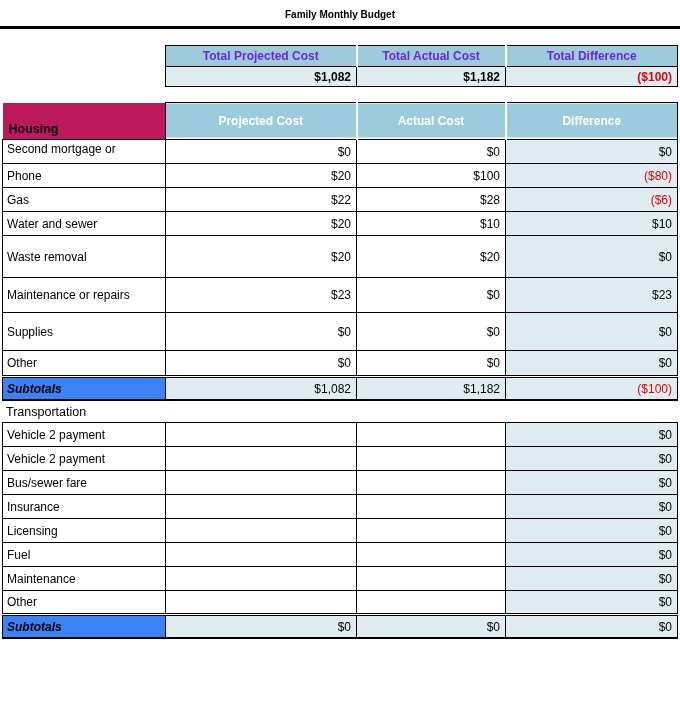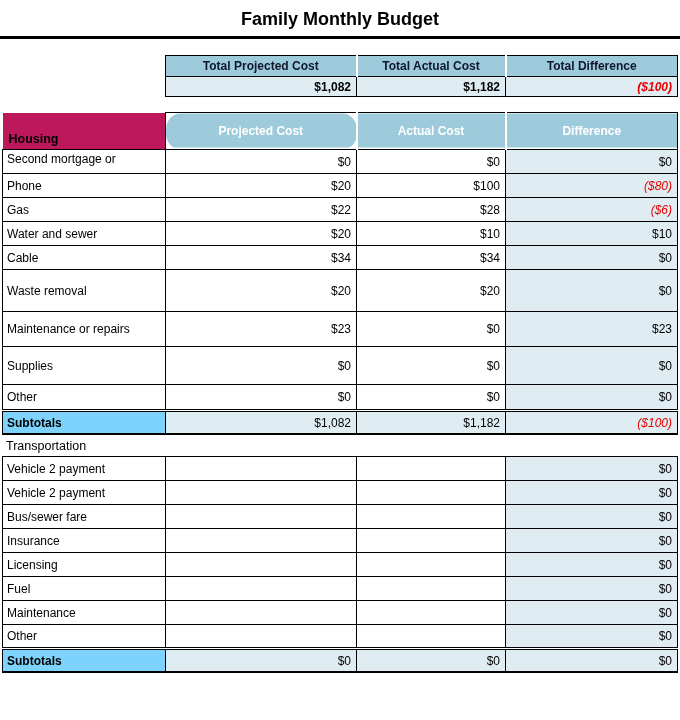--- a/index.html
+++ b/index.html
@@ -2,30 +2,30 @@
 <html><head>
 <meta charset="utf-8">
 <style>
   html,body { margin:0; padding:0; background:#fff; }
   body {
     width:680px; height:720px; overflow:hidden;
     font-family:"Liberation Sans", sans-serif; font-size:12px; color:#000;
   }
   .page { position:relative; width:680px; height:720px; background:#fff; }
 
-  .title { text-align:center; font-weight:bold; font-size:18px; padding-top:9px; }
+  .title { text-align:center; font-weight:bold; font-size:10px; padding-top:9px; }
   .rule  { border:none; border-top:3px solid #000; margin:6px 0 0 0; }
 
   table { border-collapse:collapse; table-layout:fixed; }
   td, th { padding:0 5px; overflow:hidden; font-size:12px; }
 
   
   .summary { width:512px; margin:16px 0 0 165px; }
   .summary th {
-    background:#9ecbdb; color:#0f172a; font-weight:bold; text-align:center;
+    background:#9ecbdb; color:#6d28d9; font-weight:bold; text-align:center;
     height:20px; border-top:1px solid #000; border-bottom:1px solid #000;
     border-left:2px solid #fff;
   }
   .summary th:first-child { border-left:1px solid #000; }
   .summary th:last-child  { border-right:1px solid #000; }
   .summary td {
     height:19px; border:1px solid #000; background:#dfedf3;
     text-align:right; font-weight:bold;
   }
 
@@ -39,37 +39,37 @@
   .sechdr td.seclabel {
     border:none; background:#be185d; vertical-align:bottom;
     font-weight:bold; font-size:12.5px; padding:0 0 3px 6px;
   }
   .sechdr th {
     height:36px; color:#fff; font-weight:bold; text-align:center;
     border-top:1px solid #000; border-bottom:1px solid #000;
     border-left:2px solid #fff;
     background:linear-gradient(to bottom,#9ecbdb 0,#9ecbdb calc(100% - 2px),#fff calc(100% - 2px));
   }
-  .sechdr th.first { border-left:1px solid #000;border-radius:16px; }
+  .sechdr th.first { border-left:1px solid #000; }
   .sechdr th.last  { border-right:1px solid #000; }
 
   .lbl { text-align:left; padding:0 2px 0 4px; border:1px solid #000; background:#fff; }
   .val { text-align:right; border:1px solid #000; background:#fff; }
   .blue { background:#dfedf3; }
-  .neg  { color:#e60000;font-style:italic; }
+  .neg  { color:#e60000; }
 
   tr.h23{height:35px} tr.h24{height:24px} tr.h25{height:25px}
   tr.h26{height:26px} tr.h38{height:38px} tr.h42{height:42px}
 
   td.top { vertical-align:top; }
   .clip { display:block; width:122px; height:17px; overflow:hidden;
           line-height:15px; padding-top:2px; white-space:normal; }
 
   tr.sub td { border-top:3px double #000; border-bottom:2px solid #000; height:21px; }
-  tr.sub td.subl { font-weight:bold; background:#7dd3fc; }
+  tr.sub td.subl { font-weight:bold; font-style:italic; background:#3b82f6; }
 
   .section-label { font-weight:normal; font-size:12.5px; margin:4px 0 3px 6px; line-height:14px; }
 </style>
 </head>
 <body>
 
 <div class="page">
 
   <div class="title">Family Monthly Budget</div>
   <hr class="rule">
@@ -127,26 +127,20 @@
       <td class="val">$22</td>
       <td class="val">$28</td>
       <td class="val blue neg">($6)</td>
     </tr>
     <tr class="h24">
       <td class="lbl">Water and sewer</td>
       <td class="val">$20</td>
       <td class="val">$10</td>
       <td class="val blue">$10</td>
     </tr>
-    <tr class="h24">
-      <td class="lbl">Cable</td>
-      <td class="val">$34</td>
-      <td class="val">$34</td>
-      <td class="val blue">$0</td>
-    </tr>
     <tr class="h42">
       <td class="lbl">Waste removal</td>
       <td class="val">$20</td>
       <td class="val">$20</td>
       <td class="val blue">$0</td>
     </tr>
     <tr class="h23">
       <td class="lbl">Maintenance or repairs</td>
       <td class="val">$23</td>
       <td class="val">$0</td>

